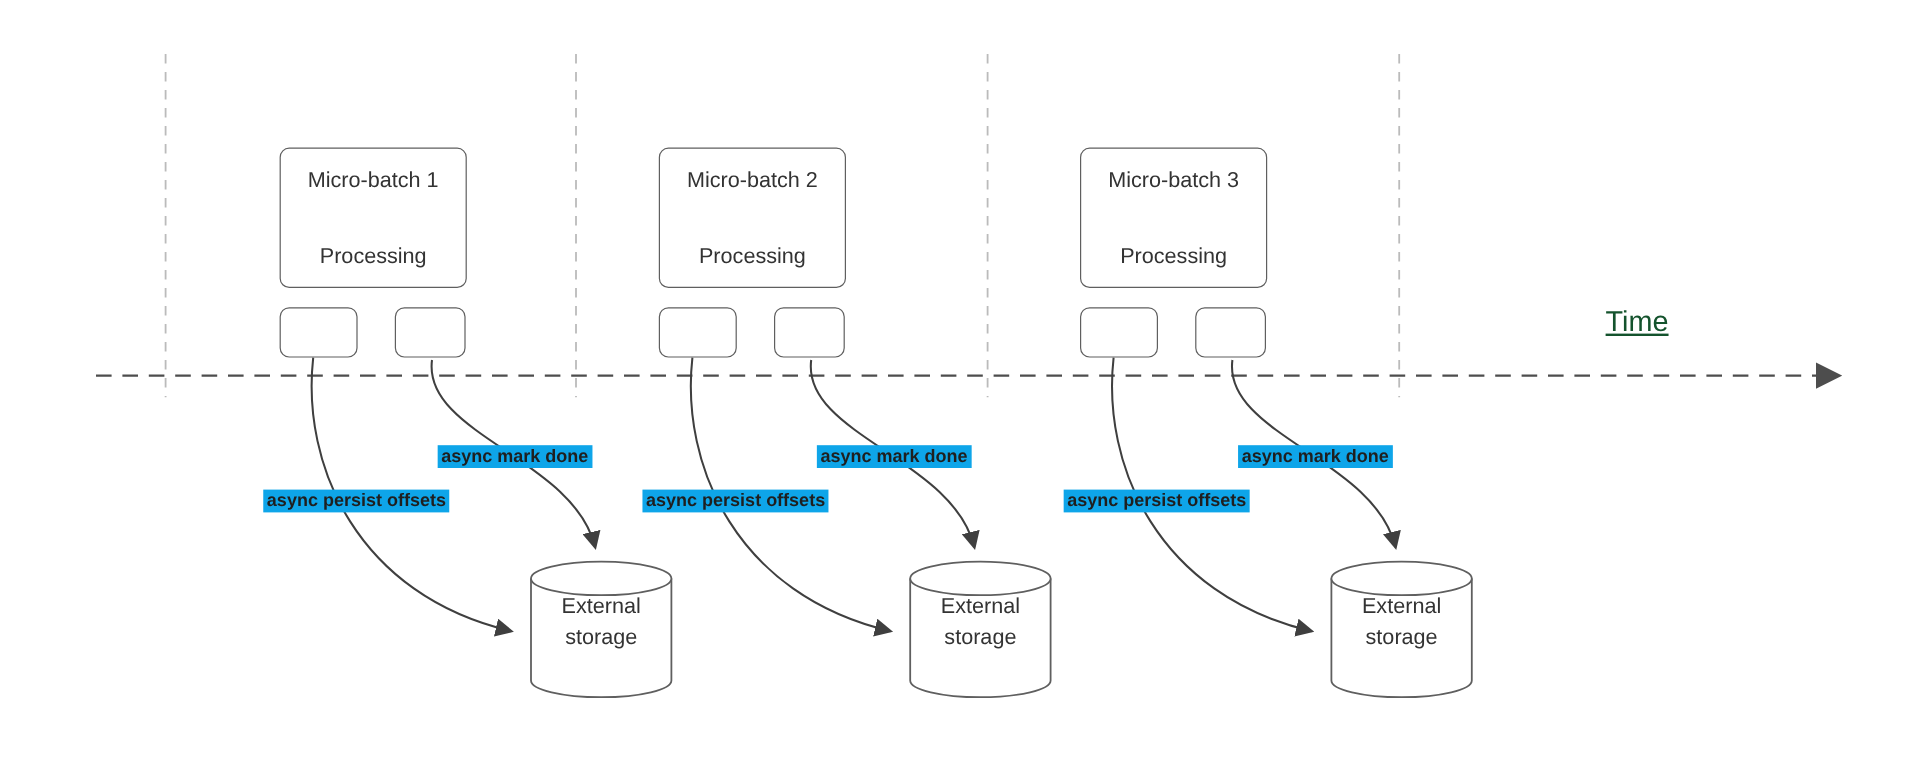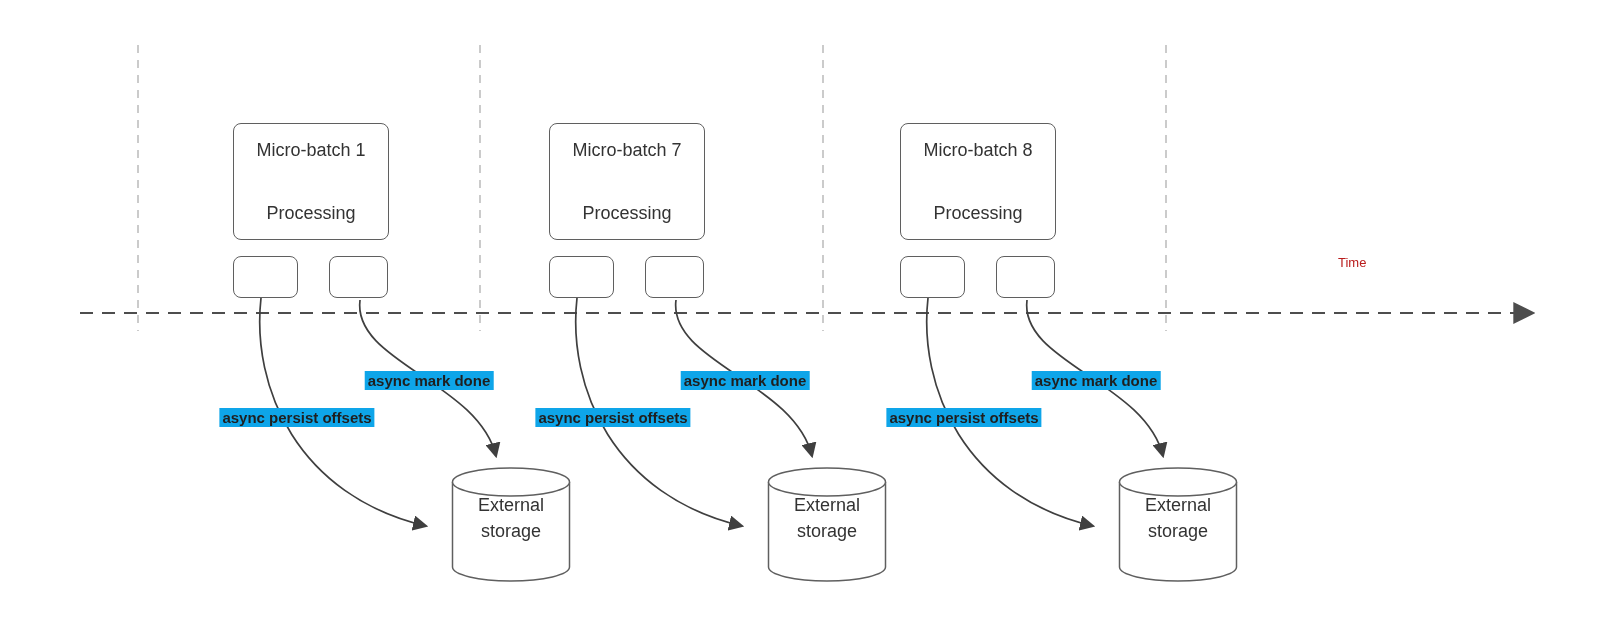--- a/index.html
+++ b/index.html
@@ -36,32 +36,32 @@
     position:absolute;
     transform:translateX(-50%);
     font-size:15px; font-weight:bold; color:#1f1f1f;
     white-space:nowrap;
     background:#0ea5e9;
     padding:1px 3px;
   }
   .persist-label { left:297px; top:408px; }
   .done-label   { left:429px; top:371px; }
   .cylinder {
-    position:absolute; left:451px; top:466px;
+    position:absolute; left:441px; top:466px;
     width:132px; height:118px;
   }
   .cyl-text {
     position:absolute; left:0; top:26px; width:120px;
     display:flex; flex-direction:column; align-items:center;
     font-size:18px; line-height:1.45; color:#333333;
     text-align:center;
   }
   .time-label {
     position:absolute; left:1338px; top:255px;
-    font-size:13px; color:#b91c1c;
+    font-size:24px; color:#14532d;text-decoration:underline;
   }
 </style>
 </head>
 <body>
 
 <div id="canvas">
 
   <svg class="overlay" width="1600" height="642">
     <defs>
       <marker id="arrowHead" viewBox="0 0 10 10" refX="8.5" refY="5" markerWidth="9" markerHeight="9" orient="auto-start-reverse">
@@ -111,42 +111,42 @@
       </svg>
       <div class="cyl-text">
         <span>External</span>
         <span>storage</span>
       </div>
     </div>
   </div>
 
   <div class="group" style="left:316px">
     <div class="main-box">
-      <span>Micro-batch 7</span>
+      <span>Micro-batch 2</span>
       <span>Processing</span>
     </div>
     <div class="token token-a"></div>
     <div class="token token-b"></div>
     <div class="arrow-label persist-label">async persist offsets</div>
     <div class="arrow-label done-label">async mark done</div>
     <div class="cylinder">
       <svg width="120" height="118">
         <path d="M1.5,16 L1.5,101 A58.5,14 0 0 0 118.5,101 L118.5,16" fill="#ffffff" stroke="#5f5f5f" stroke-width="1.5"></path>
         <ellipse cx="60" cy="16" rx="58.5" ry="14" fill="#ffffff" stroke="#5f5f5f" stroke-width="1.5"></ellipse>
       </svg>
       <div class="cyl-text">
         <span>External</span>
         <span>storage</span>
       </div>
     </div>
   </div>
 
   <div class="group" style="left:667px">
     <div class="main-box">
-      <span>Micro-batch 8</span>
+      <span>Micro-batch 3</span>
       <span>Processing</span>
     </div>
     <div class="token token-a"></div>
     <div class="token token-b"></div>
     <div class="arrow-label persist-label">async persist offsets</div>
     <div class="arrow-label done-label">async mark done</div>
     <div class="cylinder">
       <svg width="120" height="118">
         <path d="M1.5,16 L1.5,101 A58.5,14 0 0 0 118.5,101 L118.5,16" fill="#ffffff" stroke="#5f5f5f" stroke-width="1.5"></path>
         <ellipse cx="60" cy="16" rx="58.5" ry="14" fill="#ffffff" stroke="#5f5f5f" stroke-width="1.5"></ellipse>

